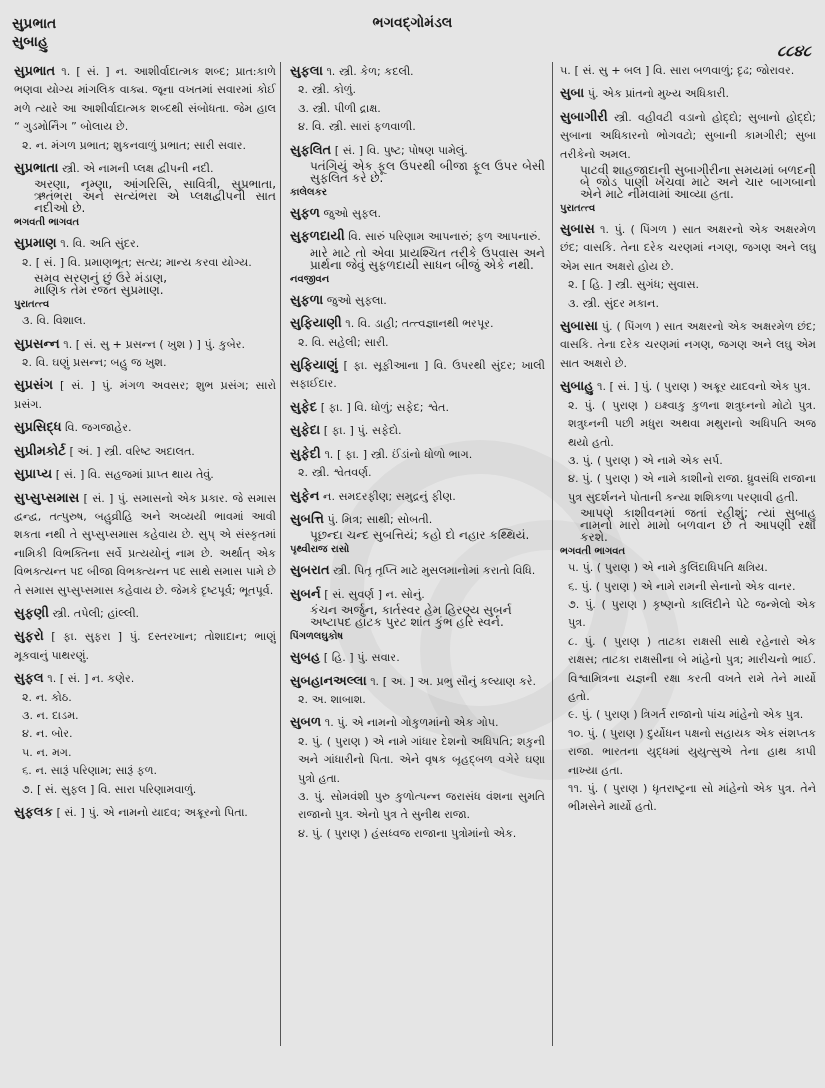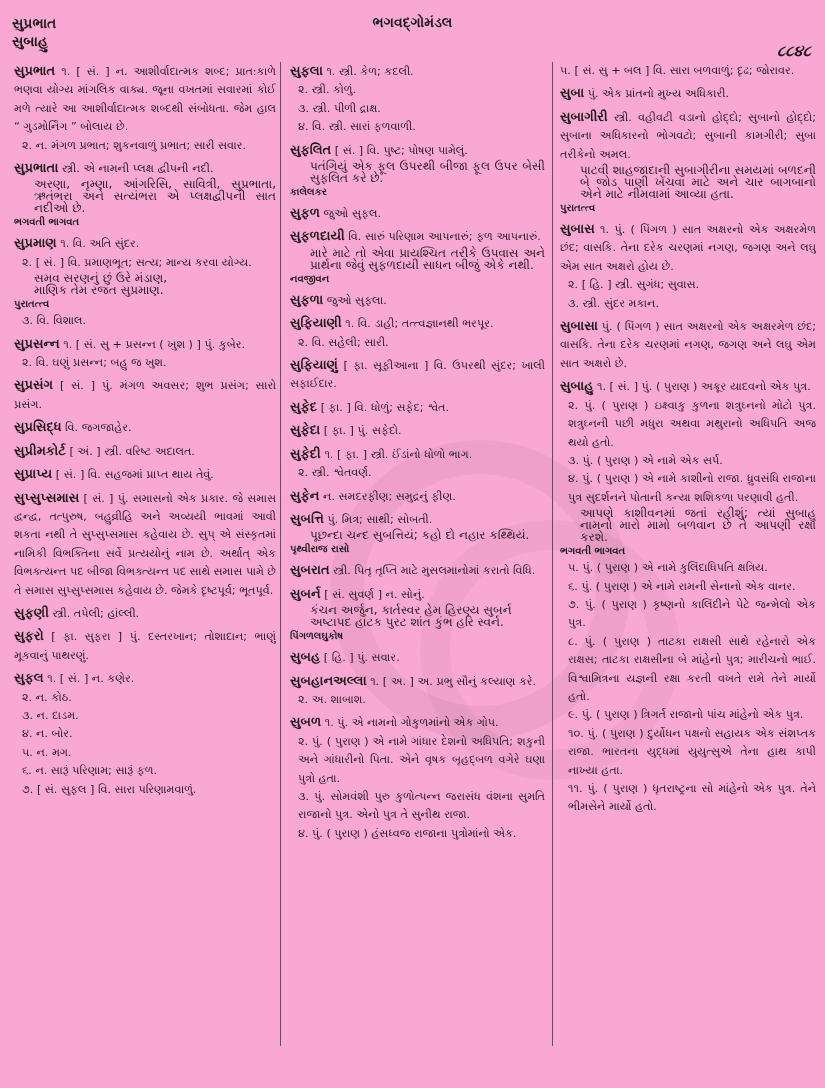--- a/index.html
+++ b/index.html
@@ -1,18 +1,18 @@
 <!DOCTYPE html>
 <html><head>
 <meta charset="utf-8">
 <style>
   html, body { margin:0; padding:0; background:#fff; }
   body { width:825px; height:1088px; overflow:hidden; position:relative;
          font-family:"DejaVu Sans", sans-serif; color:#1a1a1a; }
-  .page { position:absolute; inset:0; background:#f9a8d4; }
+  .page { position:absolute; inset:0; background:#e5e5e5; }
   .watermark { position:absolute; left:330px; top:440px; width:300px; height:300px;
                border-radius:50%; border:34px solid rgba(0,0,0,0.045); box-sizing:border-box; }
   .watermark2 { position:absolute; left:420px; top:520px; width:260px; height:260px;
                border-radius:50%; border:30px solid rgba(0,0,0,0.035); box-sizing:border-box; }
   .hdr { position:absolute; top:10px; left:6px; right:6px; height:44px; }
   .hdr .lg { position:absolute; left:6px; top:4px; font-weight:bold; font-size:14px; line-height:18px; }
   .hdr .ctr { position:absolute; left:0; right:0; top:4px; text-align:center; font-weight:bold; font-size:14px; }
   .hdr .pn { position:absolute; right:8px; top:4px; font-weight:bold; font-size:15px; font-style:italic;margin-top:28px; }
   .col { position:absolute; top:62px; bottom:4px; overflow:hidden; font-size:11.2px; line-height:18.4px; }
   .c1 { left:14px; width:262px; }
@@ -51,20 +51,21 @@
       <div class="entry"><span class="hw">સુપ્રમાણ</span> <span>૧. વિ. અતિ સુંદર.</span><span class="sense">૨. [ સં. ] વિ. પ્રમાણભૂત; સત્ય; માન્ય કરવા યોગ્ય.</span><span class="quote">સમવ સરણનું છું ઉરે મંડાણ,</span><span class="quote">માણિક તેમ રજત સુપ્રમાણ.</span><span class="src">પુરાતત્ત્વ</span><span class="sense">૩. વિ. વિશાલ.</span></div>
       <div class="entry"><span class="hw">સુપ્રસન્ન</span> <span>૧. [ સં. સુ + પ્રસન્ન ( ખુશ ) ] પું. કુબેર.</span><span class="sense">૨. વિ. ઘણું પ્રસન્ન; બહુ જ ખુશ.</span></div>
       <div class="entry"><span class="hw">સુપ્રસંગ</span> <span>[ સં. ] પું. મંગળ અવસર; શુભ પ્રસંગ; સારો પ્રસંગ.</span></div>
       <div class="entry"><span class="hw">સુપ્રસિદ્ધ</span> <span>વિ. જગજાહેર.</span></div>
       <div class="entry"><span class="hw">સુપ્રીમકોર્ટ</span> <span>[ અં. ] સ્ત્રી. વરિષ્ટ અદાલત.</span></div>
       <div class="entry"><span class="hw">સુપ્રાપ્ય</span> <span>[ સં. ] વિ. સહજમાં પ્રાપ્ત થાય તેવું.</span></div>
       <div class="entry"><span class="hw">સુપ્સુપ્સમાસ</span> <span>[ સં. ] પું. સમાસનો એક પ્રકાર. જે સમાસ દ્વન્દ્વ, તત્પુરુષ, બહુવ્રીહિ અને અવ્યયી ભાવમાં આવી શકતા નથી તે સુપ્સુપ્સમાસ કહેવાય છે. સુપ્ એ સંસ્કૃતમાં નામિકી વિભક્તિના સર્વે પ્રત્યયોનું નામ છે. અર્થાત્ એક વિભક્ત્યન્ત પદ બીજા વિભક્ત્યન્ત પદ સાથે સમાસ પામે છે તે સમાસ સુપ્સુપ્સમાસ કહેવાય છે. જેમકે દૃષ્ટપૂર્વ; ભૂતપૂર્વ.</span></div>
       <div class="entry"><span class="hw">સુફણી</span> <span>સ્ત્રી. તપેલી; હાંલ્લી.</span></div>
       <div class="entry"><span class="hw">સુફરો</span> <span>[ ફા. સુફરા ] પું. દસ્તરખાન; તોશાદાન; ભાણું મૂકવાનું પાથરણું.</span></div>
       <div class="entry"><span class="hw">સુફલ</span> <span>૧. [ સં. ] ન. કણેર.</span><span class="sense">૨. ન. કોઠ.</span><span class="sense">૩. ન. દાડમ.</span><span class="sense">૪. ન. બોર.</span><span class="sense">૫. ન. મગ.</span><span class="sense">૬. ન. સારૂં પરિણામ; સારૂં ફળ.</span><span class="sense">૭. [ સં. સુફલ ] વિ. સારા પરિણામવાળું.</span></div>
+      <div class="entry"><span class="hw">સુફલક</span> <span>[ સં. ] પું. એ નામનો યાદવ; અક્રૂરનો પિતા.</span></div>
     </div>
   <div class="col c2">
       <div class="entry"><span class="hw">સુફલા</span> <span>૧. સ્ત્રી. કેળ; કદલી.</span><span class="sense">૨. સ્ત્રી. કોળું.</span><span class="sense">૩. સ્ત્રી. પીળી દ્રાક્ષ.</span><span class="sense">૪. વિ. સ્ત્રી. સારાં ફળવાળી.</span></div>
       <div class="entry"><span class="hw">સુફલિત</span> <span>[ સં. ] વિ. પુષ્ટ; પોષણ પામેલું.</span><span class="quote">પતંગિયું એક ફૂલ ઉપરથી બીજા ફૂલ ઉપર બેસી સુફલિત કરે છે.</span><span class="src">કાલેલકર</span></div>
       <div class="entry"><span class="hw">સુફળ</span> <span>જુઓ સુફલ.</span></div>
       <div class="entry"><span class="hw">સુફળદાયી</span> <span>વિ. સારું પરિણામ આપનારું; ફળ આપનારું.</span><span class="quote">મારે માટે તો એવા પ્રાયશ્ચિત તરીકે ઉપવાસ અને પ્રાર્થના જેવું સુફળદાયી સાધન બીજું એકે નથી.</span><span class="src">નવજીવન</span></div>
       <div class="entry"><span class="hw">સુફળા</span> <span>જુઓ સુફલા.</span></div>
       <div class="entry"><span class="hw">સુફિયાણી</span> <span>૧. વિ. ડાહી; તત્ત્વજ્ઞાનથી ભરપૂર.</span><span class="sense">૨. વિ. સહેલી; સારી.</span></div>
       <div class="entry"><span class="hw">સુફિયાણું</span> <span>[ ફા. સૂફીઆના ] વિ. ઉપરથી સુંદર; ખાલી સફાઈદાર.</span></div>
       <div class="entry"><span class="hw">સુફેદ</span> <span>[ ફા. ] વિ. ધોળું; સફેદ; શ્વેત.</span></div>

